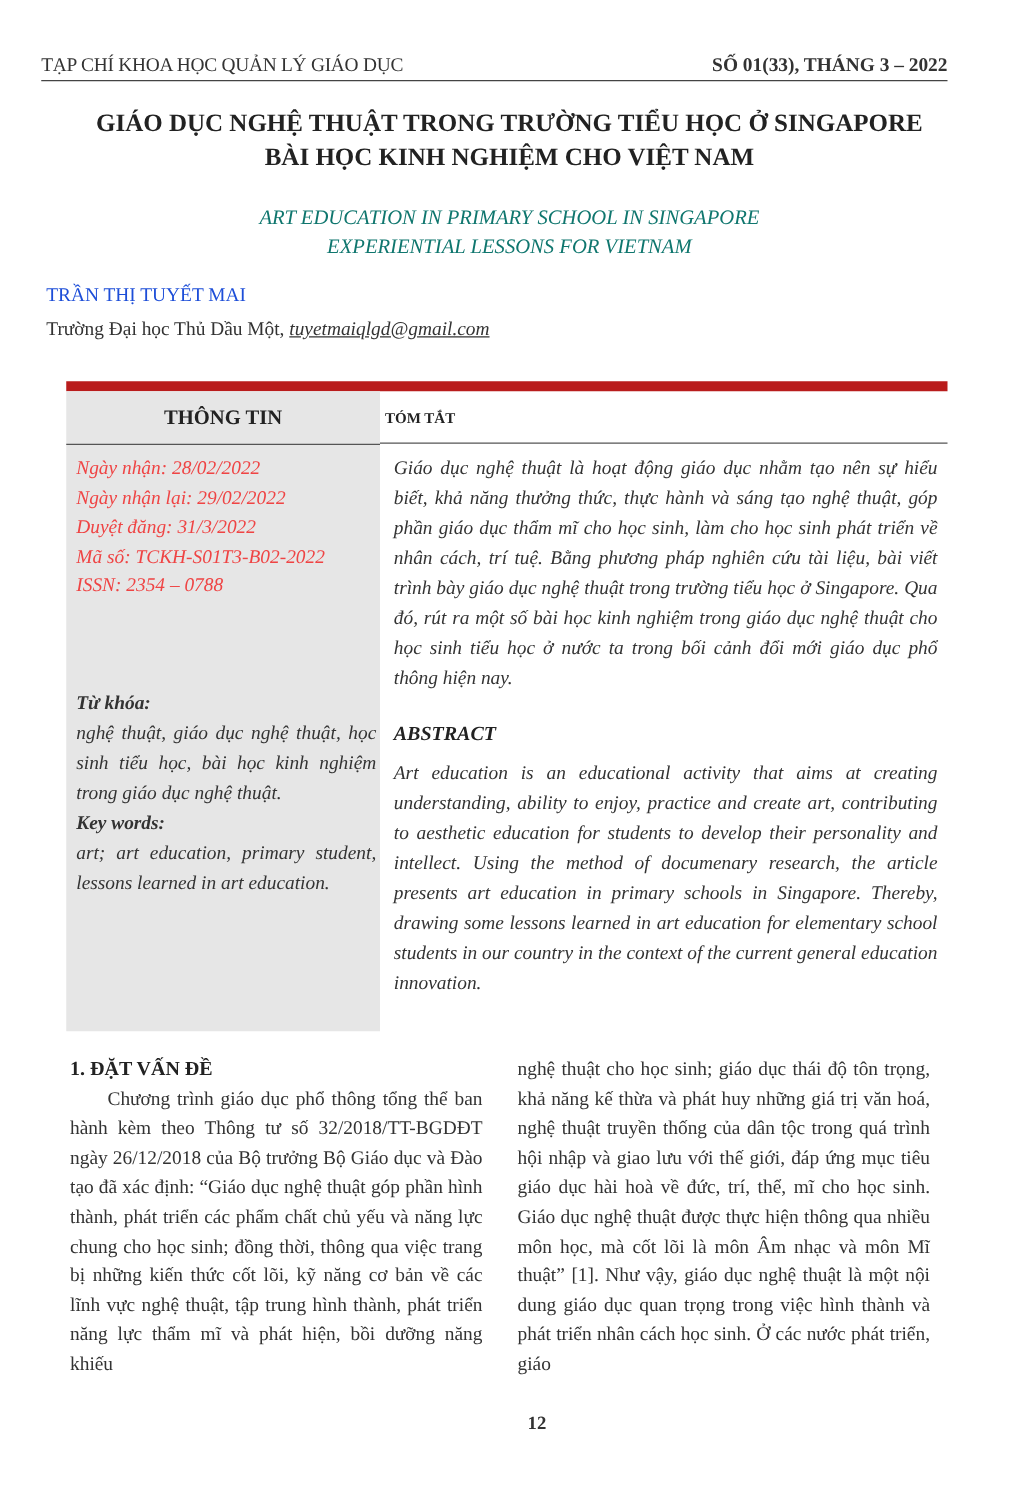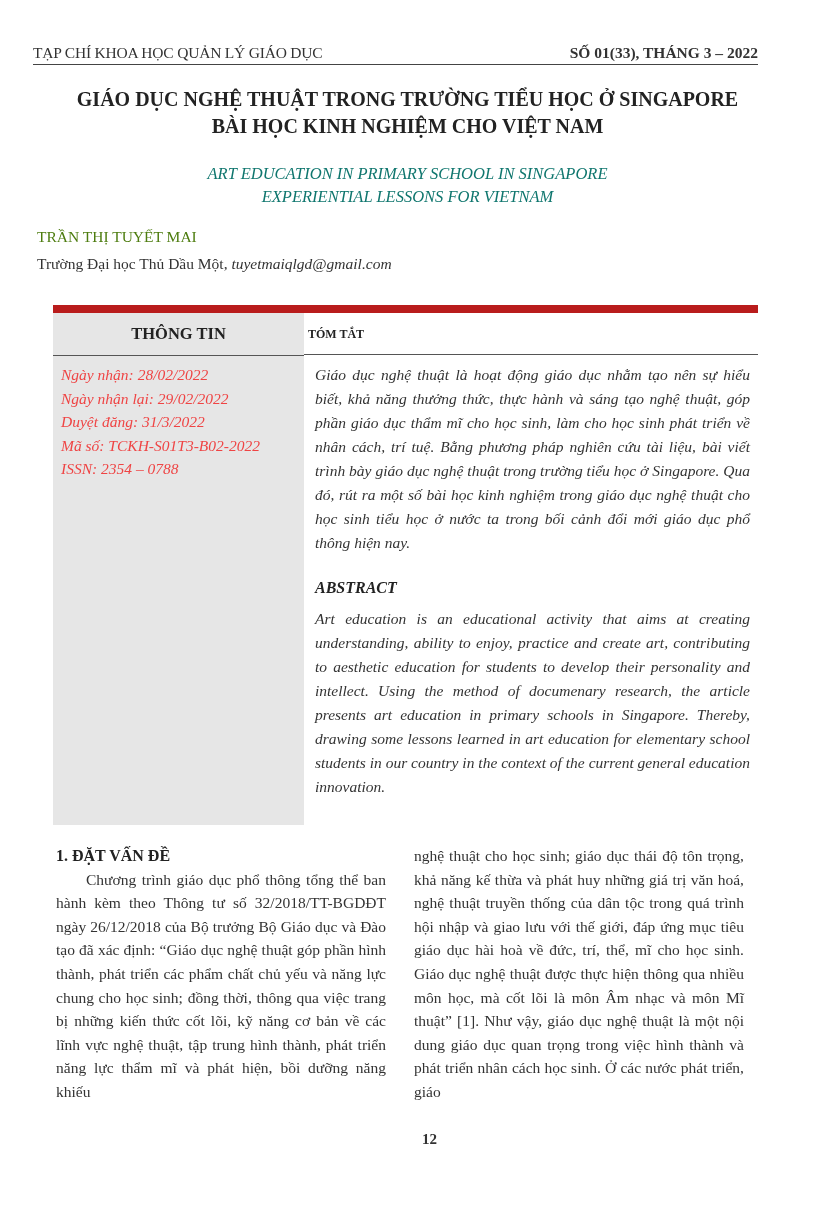--- a/index.html
+++ b/index.html
@@ -19,26 +19,26 @@
     }
     .title-vi {
       position: absolute; left: 0; width: 815px; top: 86px; text-align: center;
       font-weight: bold; font-size: 20px; line-height: 27px; color: #222;
     }
     .title-en {
       position: absolute; left: 0; width: 815px; top: 162px; text-align: center;
       font-style: italic; font-size: 16.5px; line-height: 23px; color: #0f766e;
     }
     .author {
-      position: absolute; left: 37px; top: 228px; font-size: 15.5px; color: #4d7c0f;
+      position: absolute; left: 37px; top: 228px; font-size: 15.5px; color: #1d4ed8;
     }
     .affiliation {
       position: absolute; left: 37px; top: 255px; font-size: 15.5px; color: #333;
     }
-    .affiliation .email { font-style: italic; }
+    .affiliation .email { font-style: italic; text-decoration: underline; }
 
     .info-table {
       position: absolute; left: 53px; top: 305px; width: 705px; height: 512px;
       border-top: 8px solid #b91c1c;
     }
     .left-col {
       position: absolute; left: 0; top: 0; width: 251px; height: 512px; background: #e6e6e6;
     }
     .left-head {
       position: absolute; left: 0; top: 0; width: 251px; height: 42px; border-bottom: 1px solid #555;
@@ -112,20 +112,26 @@
   <div class="right-head">TÓM TẮT</div>
 
   <ul class="meta-list">
     <li>Ngày nhận: 28/02/2022</li>
     <li>Ngày nhận lại: 29/02/2022</li>
     <li>Duyệt đăng: 31/3/2022</li>
     <li>Mã số: TCKH-S01T3-B02-2022</li>
     <li>ISSN: 2354 – 0788</li>
   </ul>
 
+  <div class="kw-block">
+    <div class="kw-head">Từ khóa:</div>
+    <div>nghệ thuật, giáo dục nghệ thuật, học sinh tiểu học, bài học kinh nghiệm trong giáo dục nghệ thuật.</div>
+    <div class="kw-head">Key words:</div>
+    <div>art; art education, primary student, lessons learned in art education.</div>
+  </div>
 
   <div class="abstract-vi">Giáo dục nghệ thuật là hoạt động giáo dục nhằm tạo nên sự hiểu biết, khả năng thưởng thức, thực hành và sáng tạo nghệ thuật, góp phần giáo dục thẩm mĩ cho học sinh, làm cho học sinh phát triển về nhân cách, trí tuệ. Bằng phương pháp nghiên cứu tài liệu, bài viết trình bày giáo dục nghệ thuật trong trường tiểu học ở Singapore. Qua đó, rút ra một số bài học kinh nghiệm trong giáo dục nghệ thuật cho học sinh tiểu học ở nước ta trong bối cảnh đổi mới giáo dục phổ thông hiện nay.</div>
   <div class="abstract-en-head">ABSTRACT</div>
   <div class="abstract-en">Art education is an educational activity that aims at creating understanding, ability to enjoy, practice and create art, contributing to aesthetic education for students to develop their personality and intellect. Using the method of documenary research, the article presents art education in primary schools in Singapore. Thereby, drawing some lessons learned in art education for elementary school students in our country in the context of the current general education innovation.</div>
 </div>
 
 <div class="body-col left">
   <div class="section-head">1. ĐẶT VẤN ĐỀ</div>
   <p class="indent">Chương trình giáo dục phổ thông tổng thể ban hành kèm theo Thông tư số 32/2018/TT-BGDĐT ngày 26/12/2018 của Bộ trưởng Bộ Giáo dục và Đào tạo đã xác định: “Giáo dục nghệ thuật góp phần hình thành, phát triển các phẩm chất chủ yếu và năng lực chung cho học sinh; đồng thời, thông qua việc trang bị những kiến thức cốt lõi, kỹ năng cơ bản về các lĩnh vực nghệ thuật, tập trung hình thành, phát triển năng lực thẩm mĩ và phát hiện, bồi dưỡng năng khiếu</p>
 </div>

